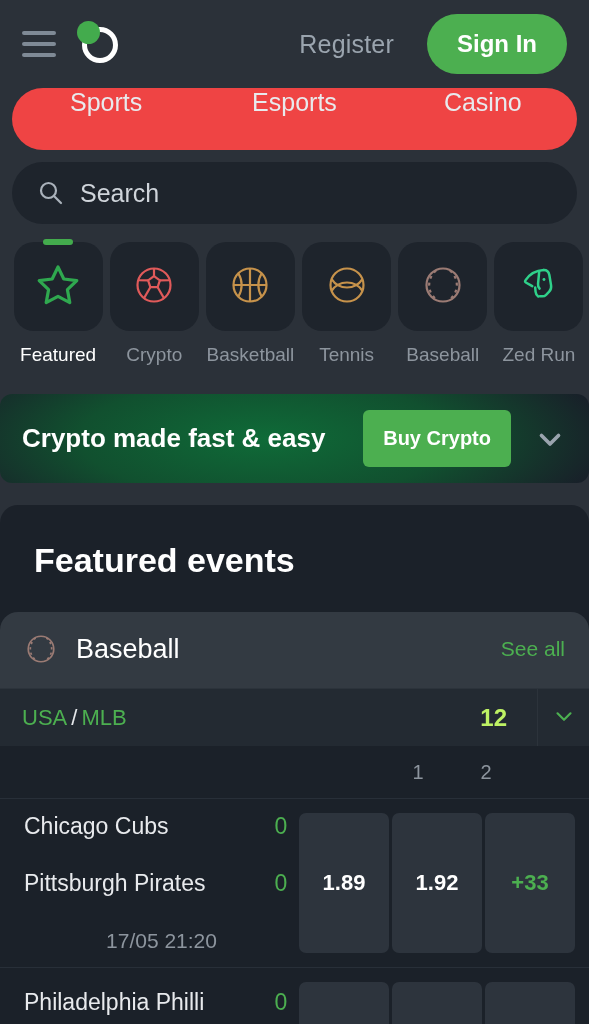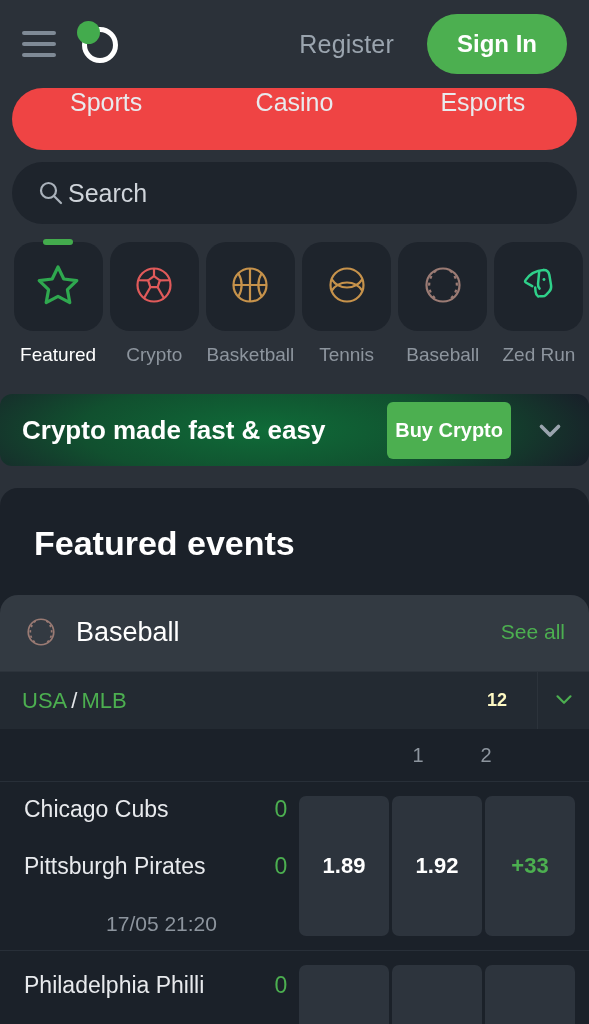--- a/index.html
+++ b/index.html
@@ -95,21 +95,21 @@
     height: 62px;
     display: flex;
     align-items: center;
     padding: 0 26px;
     cursor: text;
   }
   .search-icon { flex: 0 0 auto; line-height: 0; }
   .search-text {
     color: #cfd4da;
     font-size: 25px;
-    margin-left: 4px;
+    margin-left: 16px;
   }
 
   
   .cats {
     display: flex;
     padding: 18px 4px 0 12px;
     gap: 4px;
   }
   .cat {
     flex: 1 1 0;
@@ -135,21 +135,21 @@
     margin-top: 13px;
     font-size: 19px;
     color: #8d959e;
     white-space: nowrap;
   }
   .cat-label.active { color: #ffffff; }
 
   
   .banner-wrap { padding: 28px 0 0 0; }
   .banner {
-    height: 72px;
+    height: 89px;
     border-radius: 12px;
     margin: 0 0px;
     background:
       radial-gradient(ellipse 75% 160% at 45% 50%, #0f6b38 0%, #11502f 42%, #182029 78%, #1b222b 100%);
     display: flex;
     align-items: center;
     padding: 0 22px;
     position: relative;
   }
   .banner-title {
@@ -158,21 +158,21 @@
     font-weight: bold;
     flex: 1 1 auto;
   }
   .buy-crypto-btn {
     background: #4caf50;
     color: #ffffff;
     font-size: 20px;
     font-weight: bold;
     border: none;
     border-radius: 6px;
-    padding: 17px 8px;
+    padding: 17px 20px;
     cursor: pointer;
     font-family: "Liberation Sans", sans-serif;
     white-space: nowrap;
   }
   .banner-chevron {
     margin-left: 22px;
     line-height: 0;
     cursor: pointer;
   }
 
@@ -225,22 +225,22 @@
     display: flex;
     align-items: center;
     padding: 0 22px;
     cursor: pointer;
   }
   .league-path { font-size: 22px; white-space: nowrap; }
   .league-path .seg { color: #4caf50; }
   .league-path .sep { color: #e4e7ea; margin: 0 4px; }
   .league-count {
     margin-left: auto;
-    color: #fef9c3;
-    font-size: 18px;
+    color: #bef264;
+    font-size: 24px;
     font-weight: bold;
     padding-right: 8px;
   }
   .league-toggle {
     width: 52px;
     border-left: 1px solid #2c333b;
     display: flex; align-items: center; justify-content: center;
     cursor: pointer;
   }
 
@@ -335,22 +335,22 @@
     <div class="dot"></div>
   </div>
   <div class="header-spacer"></div>
   <div class="register-link">Register</div>
   <button class="signin-btn">Sign In</button>
 </div>
 
 <div class="nav-wrap">
   <div class="nav-tabs">
     <div class="nav-tab">Sports</div>
+    <div class="nav-tab">Esports</div>
     <div class="nav-tab">Casino</div>
-    <div class="nav-tab">Esports</div>
   </div>
 </div>
 
 <div class="search-wrap">
   <div class="search-bar">
     <span class="search-icon">
       <svg width="26" height="26" viewBox="0 0 26 26">
         <circle cx="10.5" cy="10.5" r="7.5" fill="none" stroke="#aab2bb" stroke-width="2.2"></circle>
         <line x1="16" y1="16" x2="23" y2="23" stroke="#aab2bb" stroke-width="2.2" stroke-linecap="round"></line>
       </svg>

